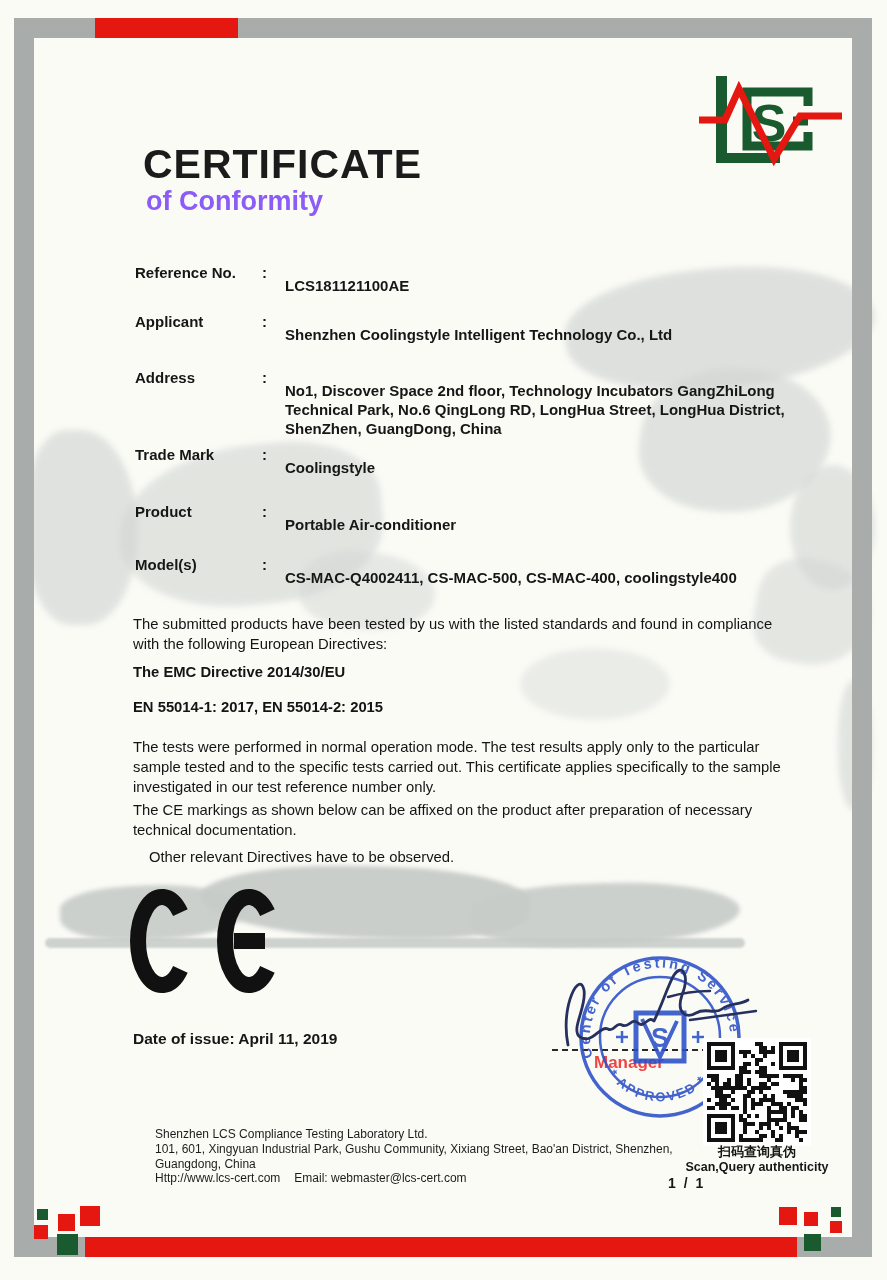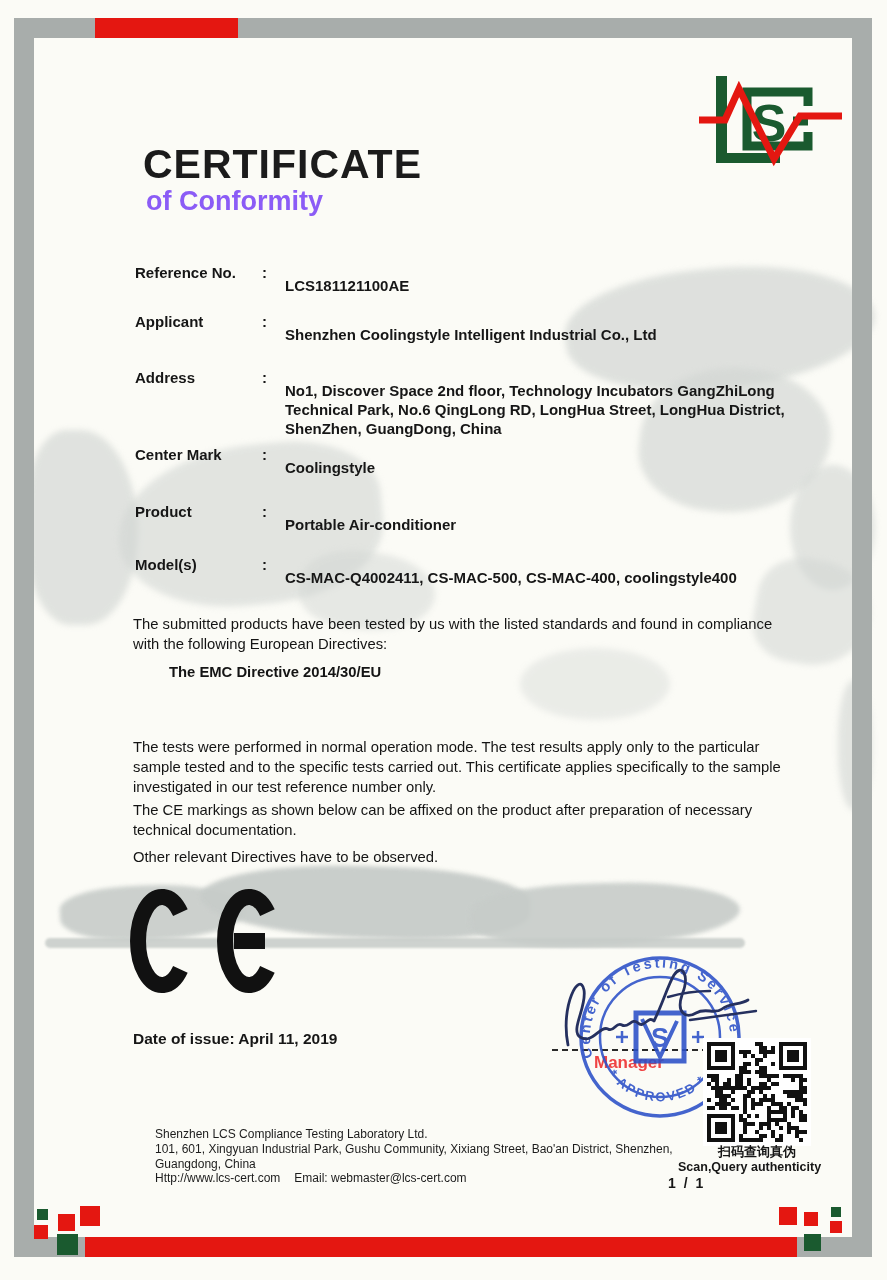--- a/index.html
+++ b/index.html
@@ -26,21 +26,21 @@
   .frow .col{position:absolute;left:262px;top:0;}
   .frow .val{position:absolute;left:285px;top:12px;width:515px;line-height:19px;}
   .bodytxt{position:absolute;left:133px;width:657px;font-size:14.8px;line-height:20px;color:#141414;}
   .bold{font-weight:bold;}
   .datebox{position:absolute;left:133px;top:1030px;font-size:15.5px;font-weight:bold;}
   .dashline{position:absolute;left:552px;top:1049px;width:196px;border-top:2px dashed #2a2a2a;z-index:6;}
   .manager{position:absolute;left:594px;top:1053px;font-size:17px;font-weight:600;color:#ef4444;z-index:6;}
   .stampwrap{position:absolute;left:550px;top:945px;width:220px;height:190px;z-index:7;}
   .qrwrap{position:absolute;left:703px;top:1038px;width:108px;height:108px;background:#fff;padding:0;z-index:8;}
   .qrcap1{position:absolute;left:697px;top:1143px;width:120px;text-align:center;font-size:13px;font-weight:bold;z-index:8;}
-  .qrcap2{position:absolute;left:678px;top:1160px;width:158px;text-align:left;font-size:12.5px;font-weight:bold;z-index:8;}
+  .qrcap2{position:absolute;left:678px;top:1160px;width:158px;text-align:center;font-size:12.5px;font-weight:bold;z-index:8;}
   .footer{position:absolute;left:155px;top:1127px;font-size:12px;line-height:14.8px;color:#1c1c1c;}
   .footer .fgap{display:inline-block;}
   .pagenum{position:absolute;left:668px;top:1175px;font-size:14px;font-weight:bold;letter-spacing:2px;}
 </style>
 </head>
 <body>
 
 <div class="page">
 
   <div>
@@ -95,48 +95,49 @@
     <div class="title2">of Conformity</div>
 
     <div class="frow" style="top:264px;">
       <span class="lbl">Reference No.</span>
       <span class="col">:</span>
       <div class="val">LCS181121100AE</div>
     </div>
     <div class="frow" style="top:313px;">
       <span class="lbl">Applicant</span>
       <span class="col">:</span>
-      <div class="val">Shenzhen Coolingstyle Intelligent Industrial Co., Ltd</div>
+      <div class="val">Shenzhen Coolingstyle Intelligent Technology Co., Ltd</div>
     </div>
     <div class="frow" style="top:369px;">
       <span class="lbl">Address</span>
       <span class="col">:</span>
       <div class="val">No1, Discover Space 2nd floor, Technology Incubators GangZhiLong Technical Park, No.6 QingLong RD, LongHua Street, LongHua District, ShenZhen, GuangDong, China</div>
     </div>
     <div class="frow" style="top:446px;">
-      <span class="lbl">Center Mark</span>
+      <span class="lbl">Trade Mark</span>
       <span class="col">:</span>
       <div class="val">Coolingstyle</div>
     </div>
     <div class="frow" style="top:503px;">
       <span class="lbl">Product</span>
       <span class="col">:</span>
       <div class="val">Portable Air-conditioner</div>
     </div>
     <div class="frow" style="top:556px;">
       <span class="lbl">Model(s)</span>
       <span class="col">:</span>
       <div class="val">CS-MAC-Q4002411, CS-MAC-500, CS-MAC-400, coolingstyle400</div>
     </div>
 
     <div class="bodytxt" style="top:614px;">The submitted products have been tested by us with the listed standards and found in compliance with the following European Directives:</div>
-    <div class="bodytxt bold" style="top:662px;margin-left:36px;">The EMC Directive 2014/30/EU</div>
+    <div class="bodytxt bold" style="top:662px;">The EMC Directive 2014/30/EU</div>
+    <div class="bodytxt bold" style="top:697px;">EN 55014-1: 2017, EN 55014-2: 2015</div>
     <div class="bodytxt" style="top:737px;">The tests were performed in normal operation mode. The test results apply only to the particular sample tested and to the specific tests carried out. This certificate applies specifically to the sample investigated in our test reference number only.</div>
     <div class="bodytxt" style="top:800px;">The CE markings as shown below can be affixed on the product after preparation of necessary technical documentation.</div>
-    <div class="bodytxt" style="top:847px;">Other relevant Directives have to be observed.</div>
+    <div class="bodytxt" style="top:847px;margin-left:16px;">Other relevant Directives have to be observed.</div>
 
     <svg class="abs" style="left:128px;top:884px;" width="150" height="115" viewBox="0 0 150 115">
       <path d="M52.4,28.7 A24,44 0 1 0 52.4,85.3" fill="none" stroke="#111" stroke-width="16"></path>
       <path d="M139.4,28.7 A24,44 0 1 0 139.4,85.3" fill="none" stroke="#111" stroke-width="16"></path>
       <path d="M106,57 H137" stroke="#111" stroke-width="16"></path>
     </svg>
 
     <div class="datebox">Date of issue: April 11, 2019</div>
 
     <div class="dashline"></div>

